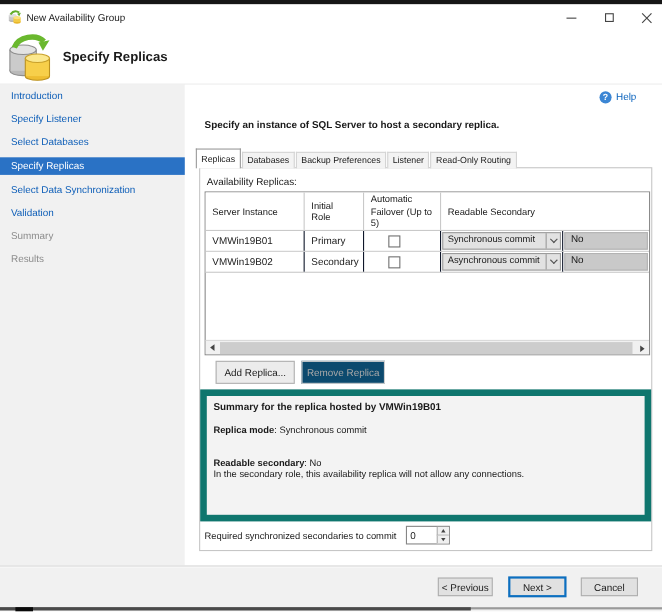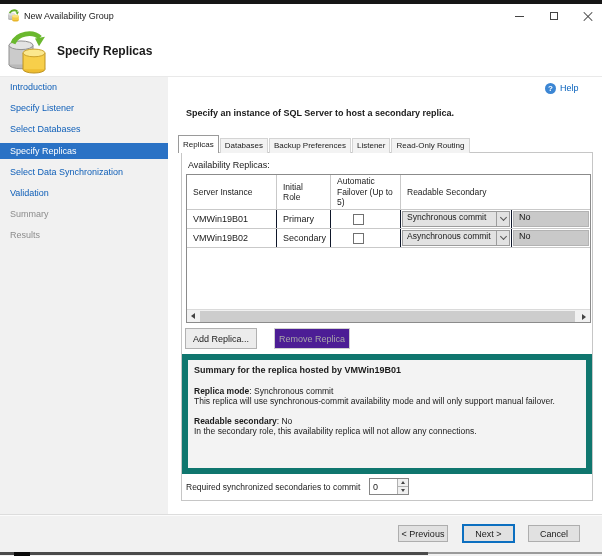--- a/index.html
+++ b/index.html
@@ -62,22 +62,22 @@
 .combo-text{flex:1;padding-left:4px;white-space:nowrap;overflow:hidden}
 .combo-arrow{width:13px;height:100%;border-left:1px solid #9c9c9c;display:flex;align-items:center;justify-content:center}
 .chev{width:5px;height:5px;border-left:1px solid #555;border-bottom:1px solid #555;transform:rotate(-45deg);margin-top:-3px}
 .dis-combo{flex:1;height:16px;margin:0 1px;background:#c9c9c9;border:1px solid #b3b3b3;display:flex;align-items:flex-start;padding-left:5px}
 #grid-hscroll{position:absolute;left:0;bottom:0;width:403px;height:13px;background:#f1f1f1;border-top:1px solid #dadada;display:flex;align-items:center}
 .sb-btn{width:12px;height:13px;display:flex;align-items:center;justify-content:center}
 .arr-l{width:0;height:0;border-top:3px solid transparent;border-bottom:3px solid transparent;border-right:4px solid #444}
 .arr-r{width:0;height:0;border-top:3px solid transparent;border-bottom:3px solid transparent;border-left:4px solid #444}
 #sb-thumb{position:absolute;left:13px;top:1px;width:375px;height:11px;background:#cdcdcd}
 #sb-right{position:absolute;right:0;top:0}
-#btn-add{left:3px;top:175px;width:72px;height:21px}
-#btn-remove{left:92px;top:175px;width:76px;height:21px;color:#a8a8a8;border:1px solid #cfcfcf;background:#4c1d95}
+#btn-add{left:14px;top:175px;width:72px;height:21px}
+#btn-remove{left:92px;top:175px;width:76px;height:21px;color:#a8a8a8;border:1px solid #cfcfcf;background:#0c4a6e}
 .pbtn{position:absolute;background:#ececec;border:1px solid #b1b1b1;display:flex;align-items:center;justify-content:center}
 #summary{left:0;top:201px;width:410px;height:120px;border:6px solid #0f766e;background:#f3f3f3}
 .sum-line{position:absolute;left:6px;white-space:nowrap;font-size:8.5px}
 #sum-title{font-size:9px}
 #sum-title{top:5px;font-weight:bold}
 #sum-l1{top:26px}
 #sum-l2{top:36px}
 #sum-l3{top:56px}
 #sum-l4{top:66px}
 .bold{font-weight:bold}
@@ -245,21 +245,20 @@
             </span>
         </div>
       </div>
 
       <div class="abs pbtn" id="btn-add">Add Replica...</div>
       <div class="abs pbtn" id="btn-remove">Remove Replica</div>
 
       <div class="abs" id="summary">
         <div class="sum-line" id="sum-title">Summary for the replica hosted by VMWin19B01</div>
         <div class="sum-line" id="sum-l1"><span class="bold">Replica mode</span><span>: Synchronous commit</span></div>
-        <div class="sum-line" id="sum-l2">This replica will use synchronous-commit availability mode and will only support manual failover.</div>
         <div class="sum-line" id="sum-l3"><span class="bold">Readable secondary</span><span>: No</span></div>
         <div class="sum-line" id="sum-l4">In the secondary role, this availability replica will not allow any connections.</div>
       </div>
 
       <div class="abs" id="req-label">Required synchronized secondaries to commit</div>
       <div class="abs" id="spinner">
         <span class="abs" id="spin-value">0</span>
         <span class="abs" id="spin-btns">
           <span class="spin-btn" id="spin-up">
               <span class="arr-u"></span>

